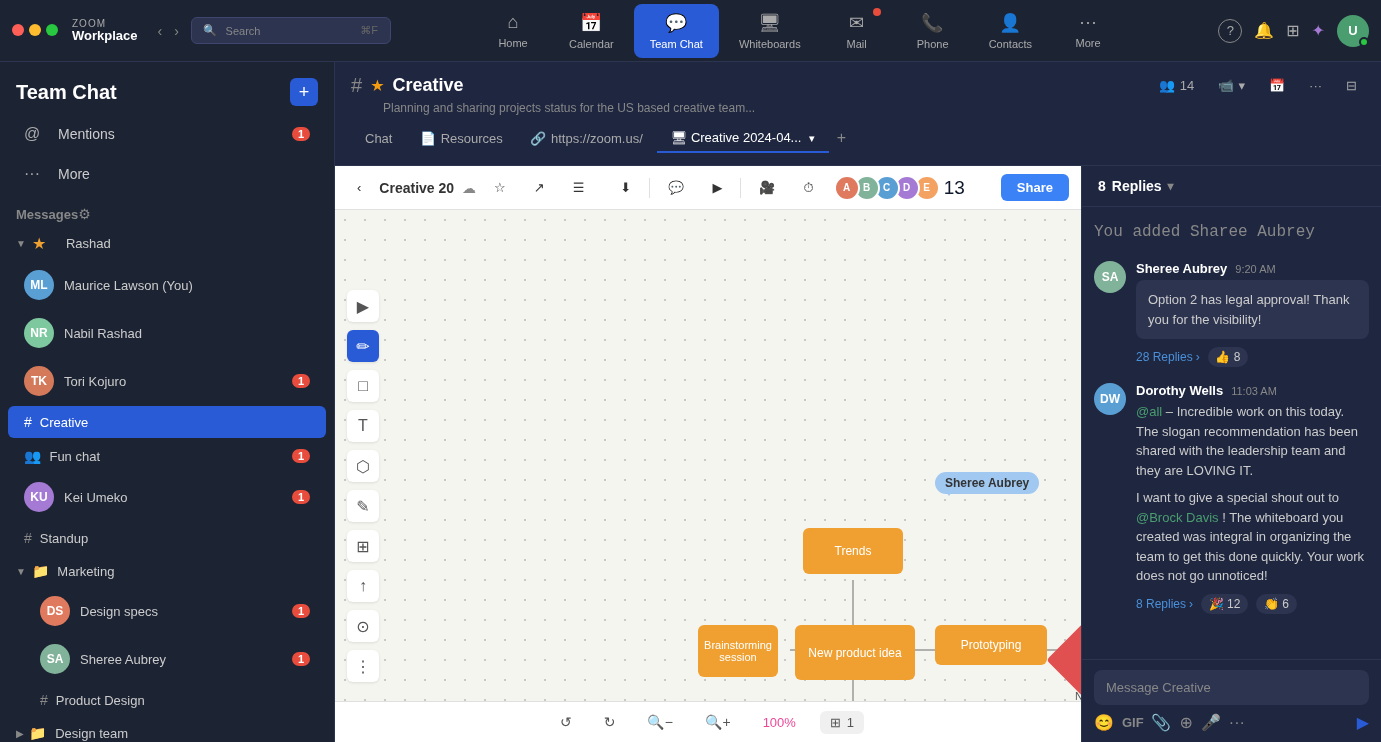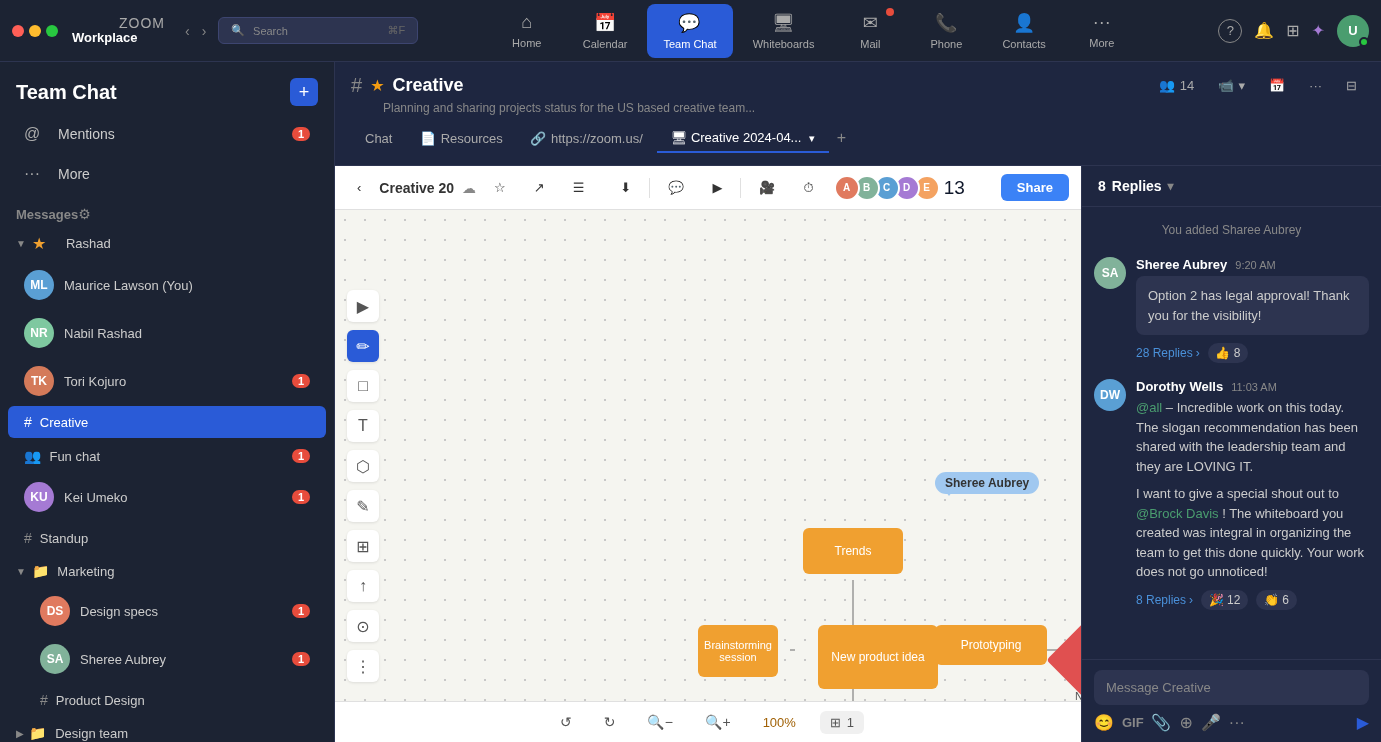--- a/index.html
+++ b/index.html
@@ -7,21 +7,21 @@
 
     
     .top-nav { background: #1c2333; height: 62px; display: flex; align-items: center; padding: 0 12px; border-bottom: 1px solid #2d3450; flex-shrink: 0; }
     .zoom-logo { display: flex; align-items: center; gap: 6px; margin-right: 8px; }
     .zoom-dots { display: flex; gap: 5px; }
     .dot { width: 12px; height: 12px; border-radius: 50%; }
     .dot-red { background: #ff5f57; }
     .dot-yellow { background: #febc2e; }
     .dot-green { background: #28c840; }
     .zoom-brand { display: flex; flex-direction: column; line-height: 1.1; }
-    .zoom-text { font-size: 14px; color: #aaa; letter-spacing: 1px; text-transform: uppercase; margin-left: 47px; }
+    .zoom-text { font-size: 10px; color: #aaa; letter-spacing: 1px; text-transform: uppercase; }
     .workplace-text { font-size: 13px; font-weight: 700; color: #fff; }
     .nav-arrows { display: flex; gap: 4px; margin: 0 8px; color: #aaa; font-size: 14px; }
     .nav-arrow { cursor: pointer; padding: 4px; color: #888; }
     .search-bar { background: #2d3450; border: 1px solid #3d4570; border-radius: 6px; display: flex; align-items: center; padding: 6px 12px; gap: 8px; width: 200px; color: #aaa; font-size: 13px; }
     .search-bar span { color: #888; font-size: 11px; }
     .nav-items { display: flex; align-items: center; flex: 1; justify-content: center; gap: 4px; }
     .nav-item { display: flex; flex-direction: column; align-items: center; padding: 8px 16px; border-radius: 8px; cursor: pointer; color: #aaa; font-size: 11px; gap: 4px; min-width: 72px; }
     .nav-item.active { background: #2a5bd7; color: #fff; }
     .nav-item-icon { font-size: 18px; }
     .nav-right { display: flex; align-items: center; gap: 12px; color: #aaa; margin-left: 8px; }
@@ -82,39 +82,39 @@
     .wb-avatars { display: flex; align-items: center; gap: -4px; }
     .wb-avatar { width: 26px; height: 26px; border-radius: 50%; border: 2px solid #fff; margin-left: -6px; font-size: 10px; display: flex; align-items: center; justify-content: center; font-weight: bold; }
     .wb-count { font-size: 19px; color: #0f172a; margin-left: 4px; }
     .share-btn { background: #3b82f6; color: #fff; padding: 6px 16px; border-radius: 6px; cursor: pointer; font-size: 13px; font-weight: 600; margin-left: auto; }
     .wb-left-tools { position: absolute; left: 12px; top: 80px; display: flex; flex-direction: column; gap: 8px; z-index: 10; }
     .wb-tool { width: 32px; height: 32px; background: #fff; border-radius: 6px; display: flex; align-items: center; justify-content: center; cursor: pointer; font-size: 16px; color: #555; box-shadow: 0 1px 3px rgba(0,0,0,0.1); }
     .wb-tool.active { background: #2a5bd7; color: #fff; }
     .wb-canvas { flex: 1; position: relative; overflow: hidden; }
     .wb-bottom-bar { background: #fff; border-top: 1px solid #e0e0e0; padding: 8px 16px; display: flex; align-items: center; justify-content: center; gap: 16px; flex-shrink: 0; }
     .wb-bottom-btn { padding: 4px 8px; border-radius: 4px; cursor: pointer; font-size: 14px; color: #555; }
-    .wb-zoom { font-size: 13px; color: #a16207; padding: 4px 8px; }
+    .wb-zoom { font-size: 13px; color: #ec4899; padding: 4px 8px; }
     .wb-pages { background: #f0f0f0; border-radius: 6px; padding: 4px 10px; font-size: 13px; color: #555; display: flex; align-items: center; gap: 6px; }
 
     
     .flowchart-canvas { width: 100%; height: 100%; position: relative; background-image: radial-gradient(circle, #c8c8c8 1px, transparent 1px); background-size: 20px 20px; }
 
     
     .fc-node { position: absolute; border-radius: 6px; display: flex; align-items: center; justify-content: center; font-size: 12px; font-weight: 500; text-align: center; }
     .fc-node.orange { background: #f0a030; color: #fff; }
     .fc-label { position: absolute; background: rgba(255,255,255,0.9); border-radius: 12px; padding: 4px 10px; font-size: 12px; font-weight: 600; }
     .fc-label.blue { background: #a0c8f0; color: #333; }
 
     
     .chat-panel { width: 300px; background: #1e2640; border-left: 1px solid #2d3450; display: flex; flex-direction: column; flex-shrink: 0; }
     .chat-panel-header { padding: 12px 16px; border-bottom: 1px solid #2d3450; display: flex; align-items: center; justify-content: space-between; }
     .replies-badge { display: flex; align-items: center; gap: 6px; font-size: 14px; color: #fff; font-weight: 600; cursor: pointer; }
     .replies-chevron { color: #888; font-size: 12px; }
     .chat-messages { flex: 1; overflow-y: auto; padding: 12px; display: flex; flex-direction: column; gap: 16px; }
-    .system-msg { text-align: center; font-size: 12px; color: #888; padding: 4px 0; }
+    .system-msg { text-align: left; font-size: 16px; color: #888; padding: 4px 0; font-family: Liberation Mono, monospace; }
     .chat-msg { display: flex; gap: 10px; }
     .chat-msg-avatar { width: 32px; height: 32px; border-radius: 50%; flex-shrink: 0; display: flex; align-items: center; justify-content: center; font-size: 12px; font-weight: bold; color: #fff; }
     .chat-msg-content { flex: 1; }
     .chat-msg-header { display: flex; align-items: center; gap: 8px; margin-bottom: 4px; }
     .chat-msg-name { font-size: 13px; font-weight: 600; color: #fff; }
     .chat-msg-time { font-size: 11px; color: #888; }
     .chat-msg-text { font-size: 13px; color: #ccc; line-height: 1.5; }
     .chat-msg-bubble { background: #2d3450; border-radius: 8px; padding: 10px 12px; }
     .chat-reactions { display: flex; gap: 8px; margin-top: 8px; align-items: center; }
     .reaction-link { color: #4a90d9; font-size: 12px; cursor: pointer; display: flex; align-items: center; gap: 3px; }
@@ -421,21 +421,21 @@
                 <polygon points="995,436 1003,440 995,444" fill="#999"></polygon>
 
                 <line x1="840" y1="530" x2="855" y2="530" stroke="#999" stroke-width="1.5"></line>
                 <polygon points="855,526 863,530 855,534" fill="#999"></polygon>
               </svg>
 
               <div class="fc-node orange" style="left:363px;top:415px;width:80px;height:52px;font-size:11px">Brainstorming session</div>
 
               <div class="fc-node orange" style="left:468px;top:318px;width:100px;height:46px">Trends</div>
 
-              <div class="fc-node orange" style="left:483px;top:415px;width:120px;height:64px">New product idea</div>
+              <div class="fc-node orange" style="left:460px;top:415px;width:120px;height:55px">New product idea</div>
 
               <div class="fc-node orange" style="left:600px;top:415px;width:112px;height:40px">Prototyping</div>
 
               <div style="position:absolute;left:730px;top:405px;width:90px;height:90px;background:#e05050;transform:rotate(45deg);display:flex;align-items:center;justify-content:center;border-radius:4px">
                 <span style="transform:rotate(-45deg);color:#fff;font-size:11px;font-weight:600;text-align:center;padding:4px">Prototype evaluation</span>
               </div>
 
               <div class="fc-label blue" style="left:600px;top:262px">
                 <span>Sheree Aubrey</span>
               </div>

